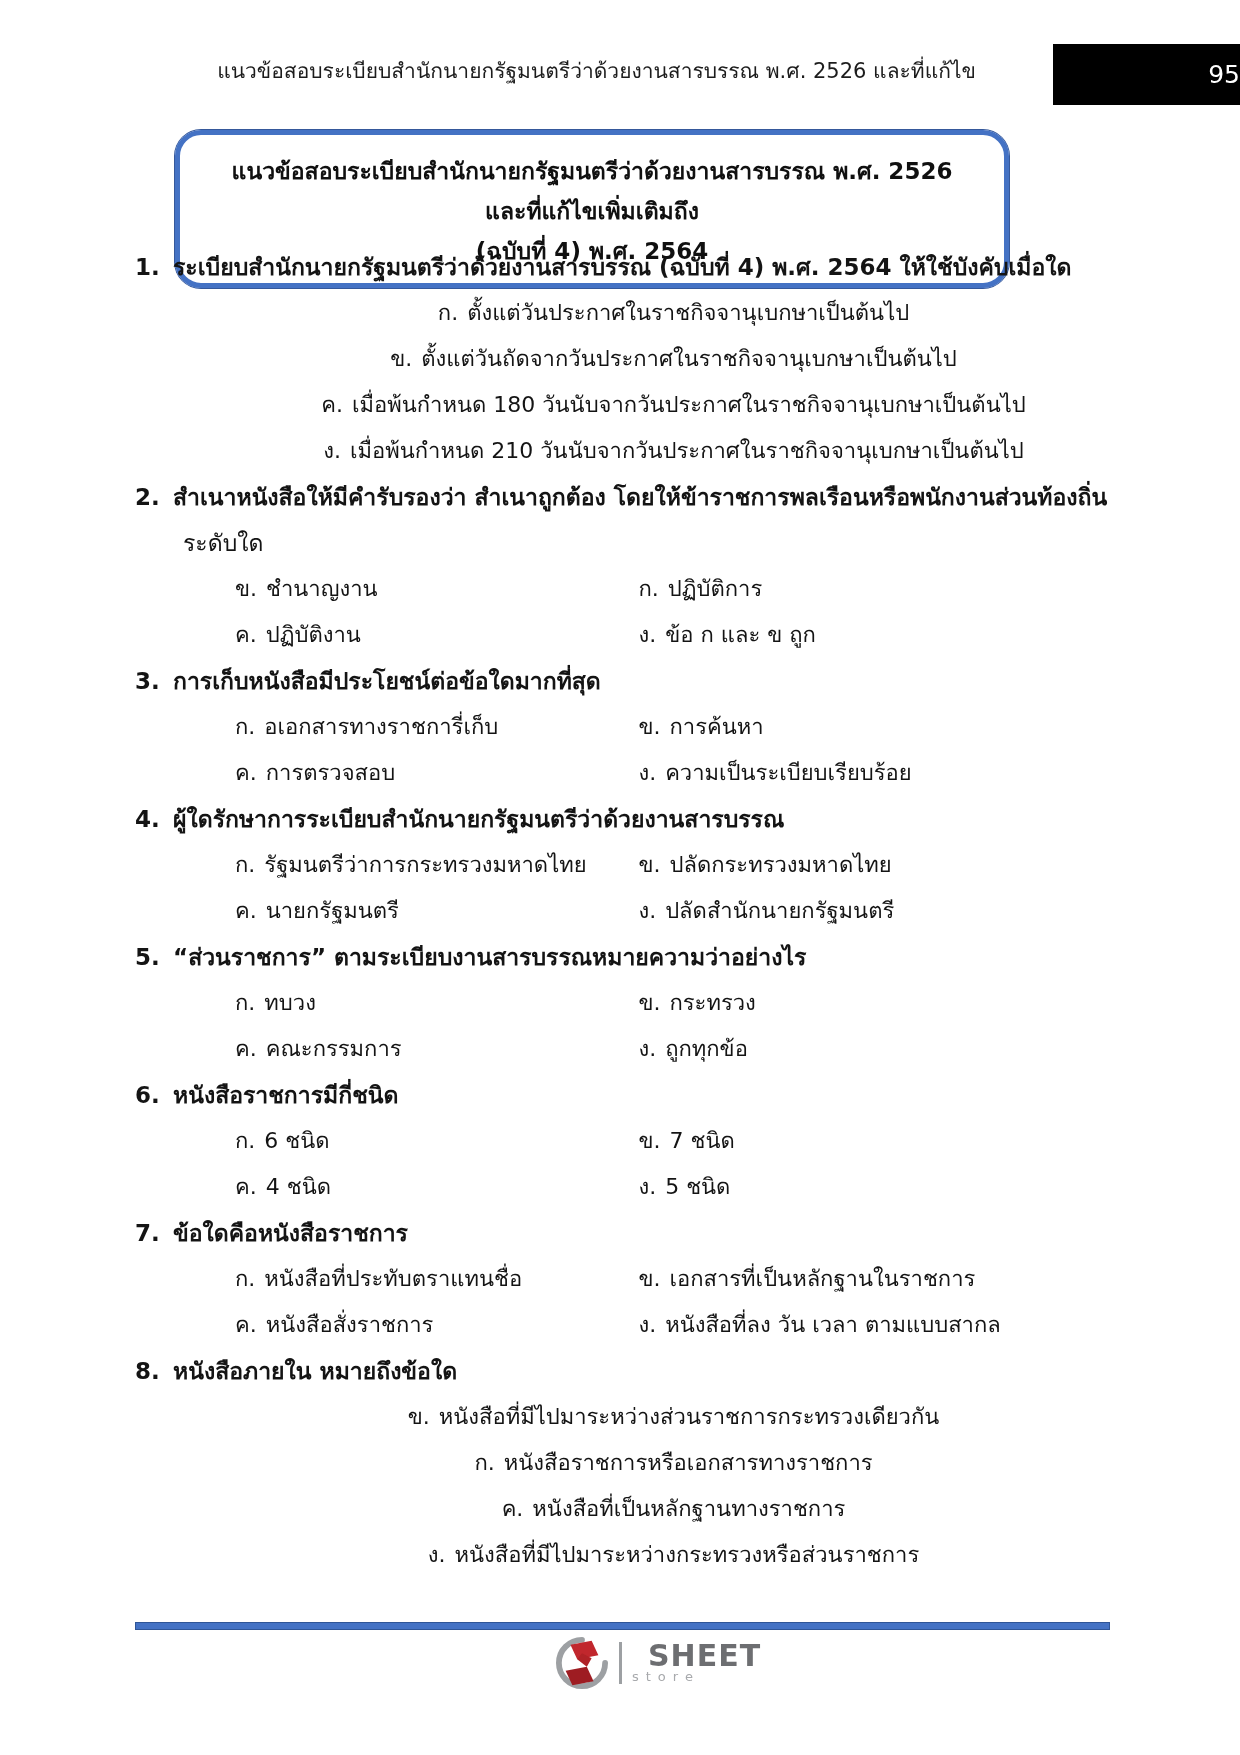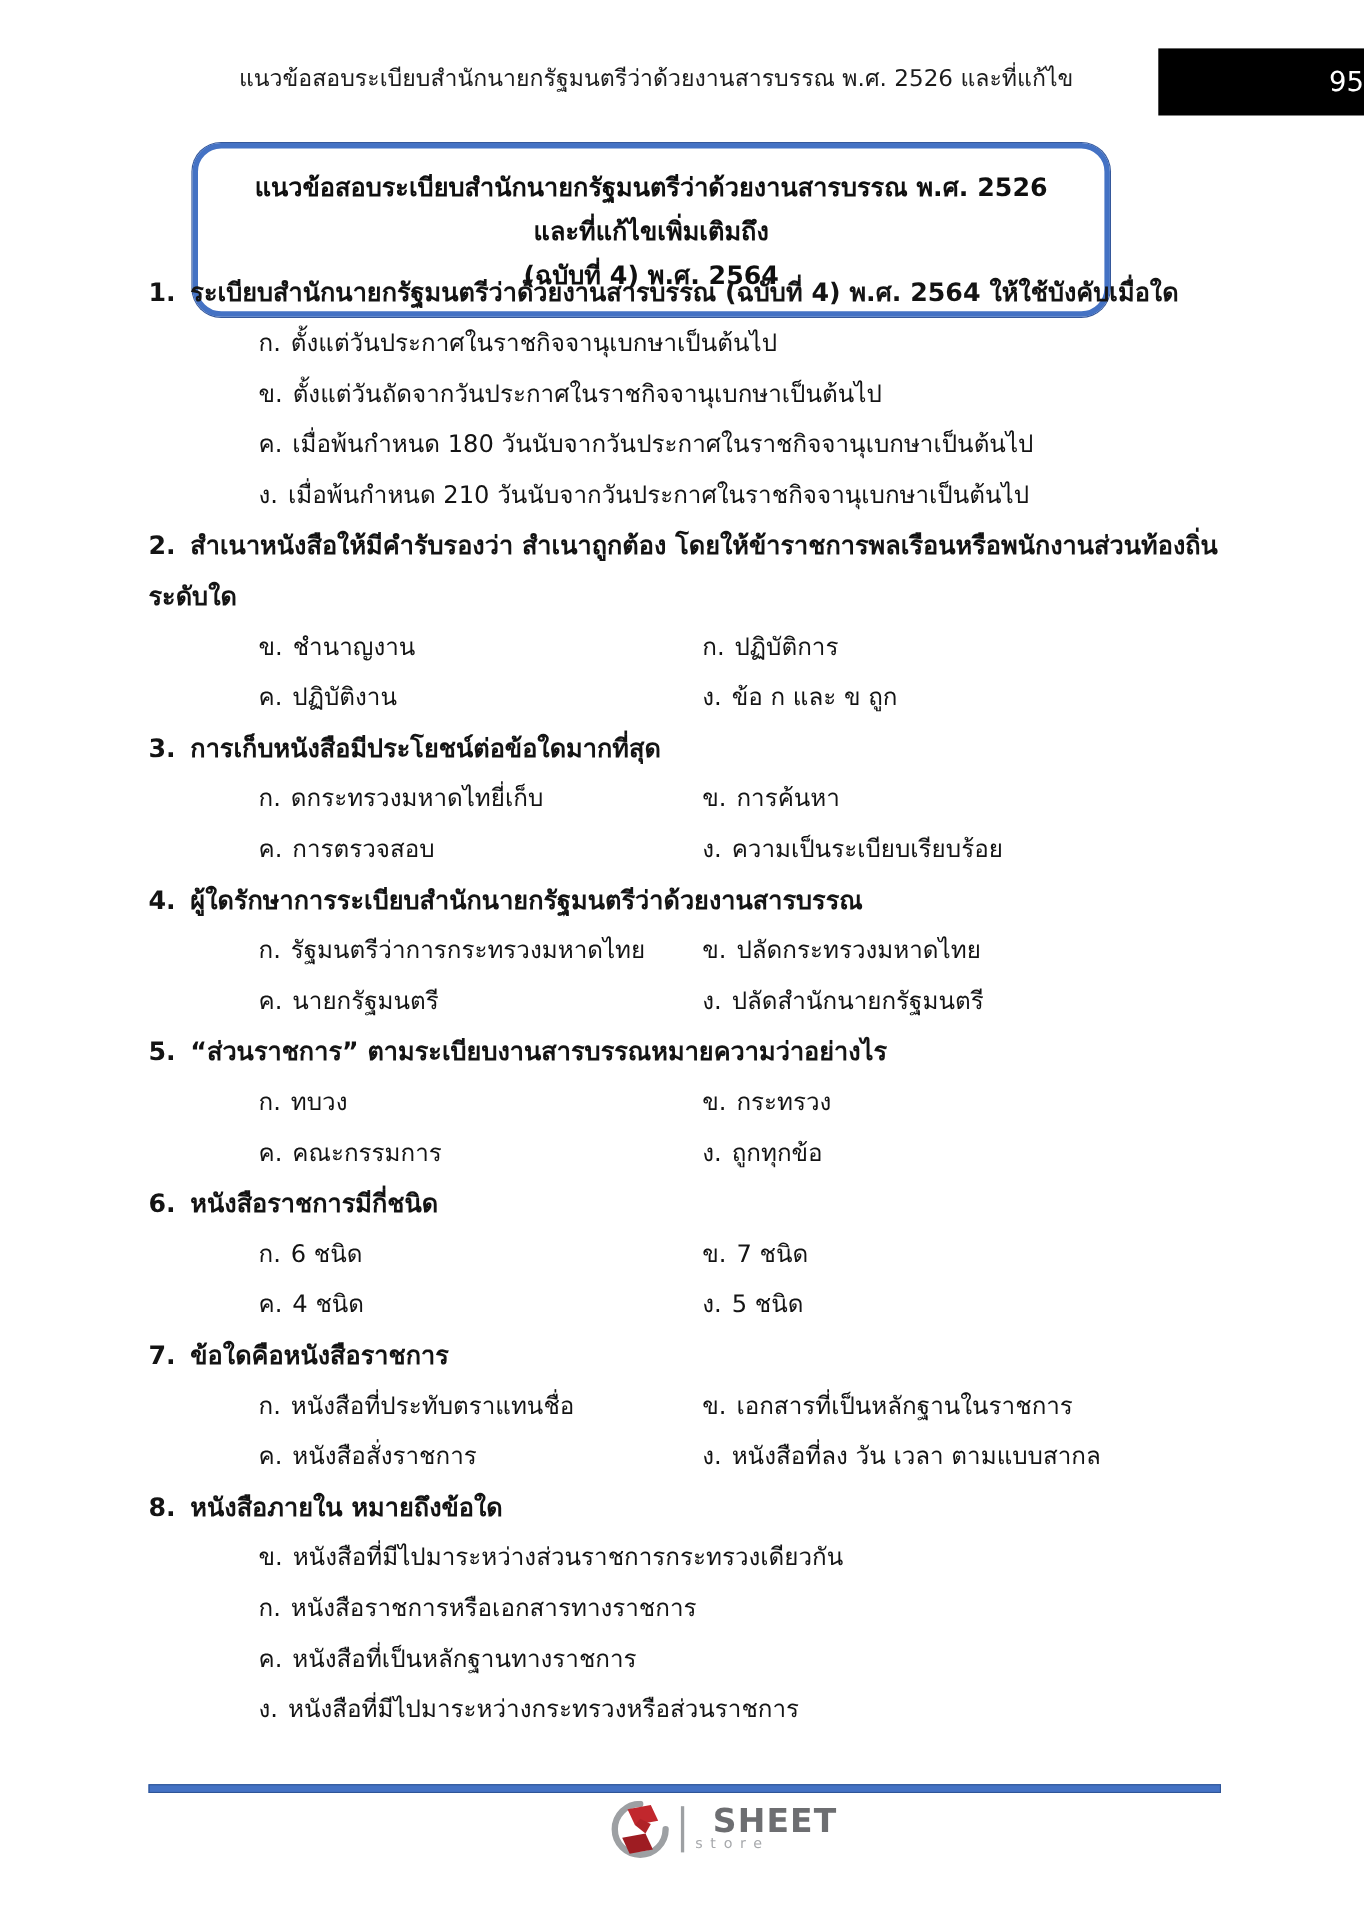--- a/index.html
+++ b/index.html
@@ -30,22 +30,22 @@
     font-weight:bold; font-size:23px; line-height:40px; color:#101010;
   }
 
   
   .content {
     position:absolute; top:244px; left:135px; width:977px;
     font-size:22px; line-height:46px;
   }
   .q-line { font-weight:bold; font-size:23px; }
   .q-num  { display:inline-block; min-width:30px; }
-  .q-cont { font-weight:bold; font-size:23px; }
-  .opts.single .opt { padding-left:100px; }
+  .q-cont { font-weight:normal; font-size:23px;margin-left:48px; }
+  .opts.single .opt { padding-left:100px;text-align:center; }
   .opts.grid {
     display:grid; grid-template-columns:46% 54%;
     padding-left:100px;
   }
   .opt-label { margin-right:9px; }
 
   
   .footer-bar {
     position:absolute; top:1622px; left:135px; width:975px; height:8px;
     background:#4472C4; border:1px solid #2F5597; box-sizing:border-box;
@@ -100,21 +100,21 @@
       <div class="opt"><span class="opt-label">ง.</span><span>ข้อ ก และ ข ถูก</span></div>
     </div>
   </div>
 
   <div class="question">
     <div class="q-line">
       <span class="q-num">3.</span>
       <span>การเก็บหนังสือมีประโยชน์ต่อข้อใดมากที่สุด</span>
     </div>
     <div class="opts grid">
-      <div class="opt"><span class="opt-label">ก.</span><span>ดกระทรวงมหาดไทยี่เก็บ</span></div>
+      <div class="opt"><span class="opt-label">ก.</span><span>อเอกสารทางราชการี่เก็บ</span></div>
       <div class="opt"><span class="opt-label">ข.</span><span>การค้นหา</span></div>
       <div class="opt"><span class="opt-label">ค.</span><span>การตรวจสอบ</span></div>
       <div class="opt"><span class="opt-label">ง.</span><span>ความเป็นระเบียบเรียบร้อย</span></div>
     </div>
   </div>
 
   <div class="question">
     <div class="q-line">
       <span class="q-num">4.</span>
       <span>ผู้ใดรักษาการระเบียบสำนักนายกรัฐมนตรีว่าด้วยงานสารบรรณ</span>

